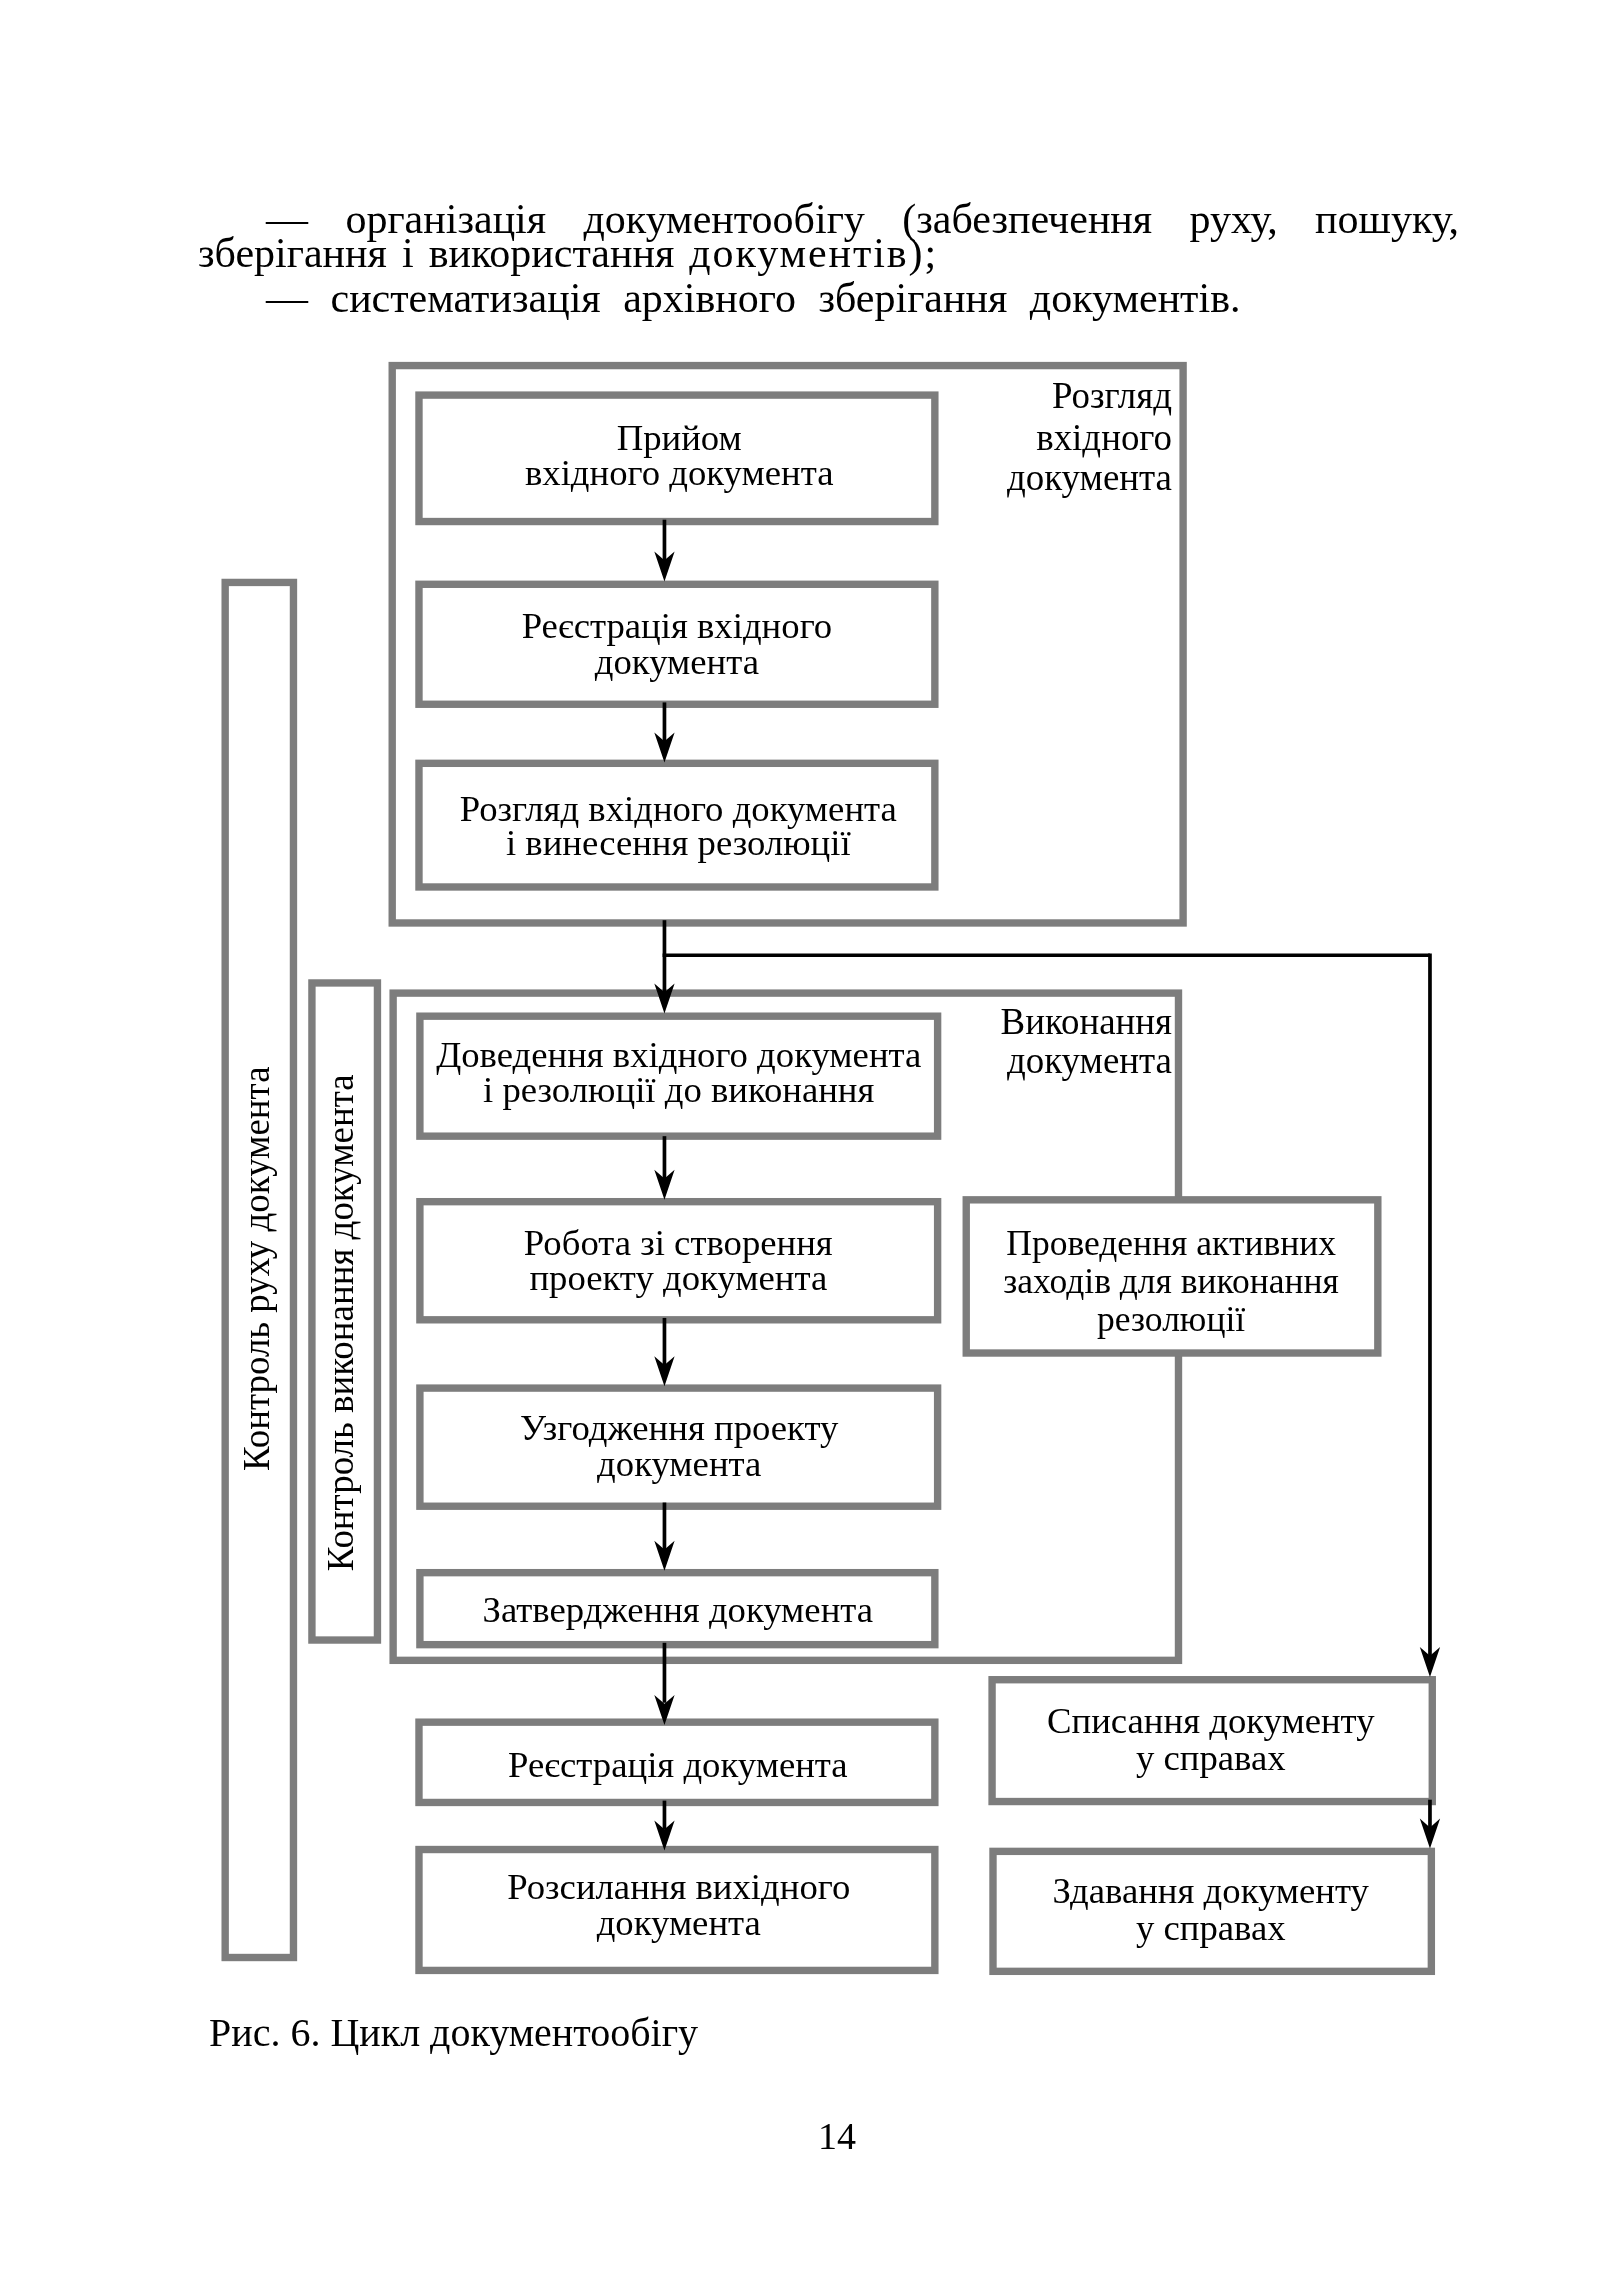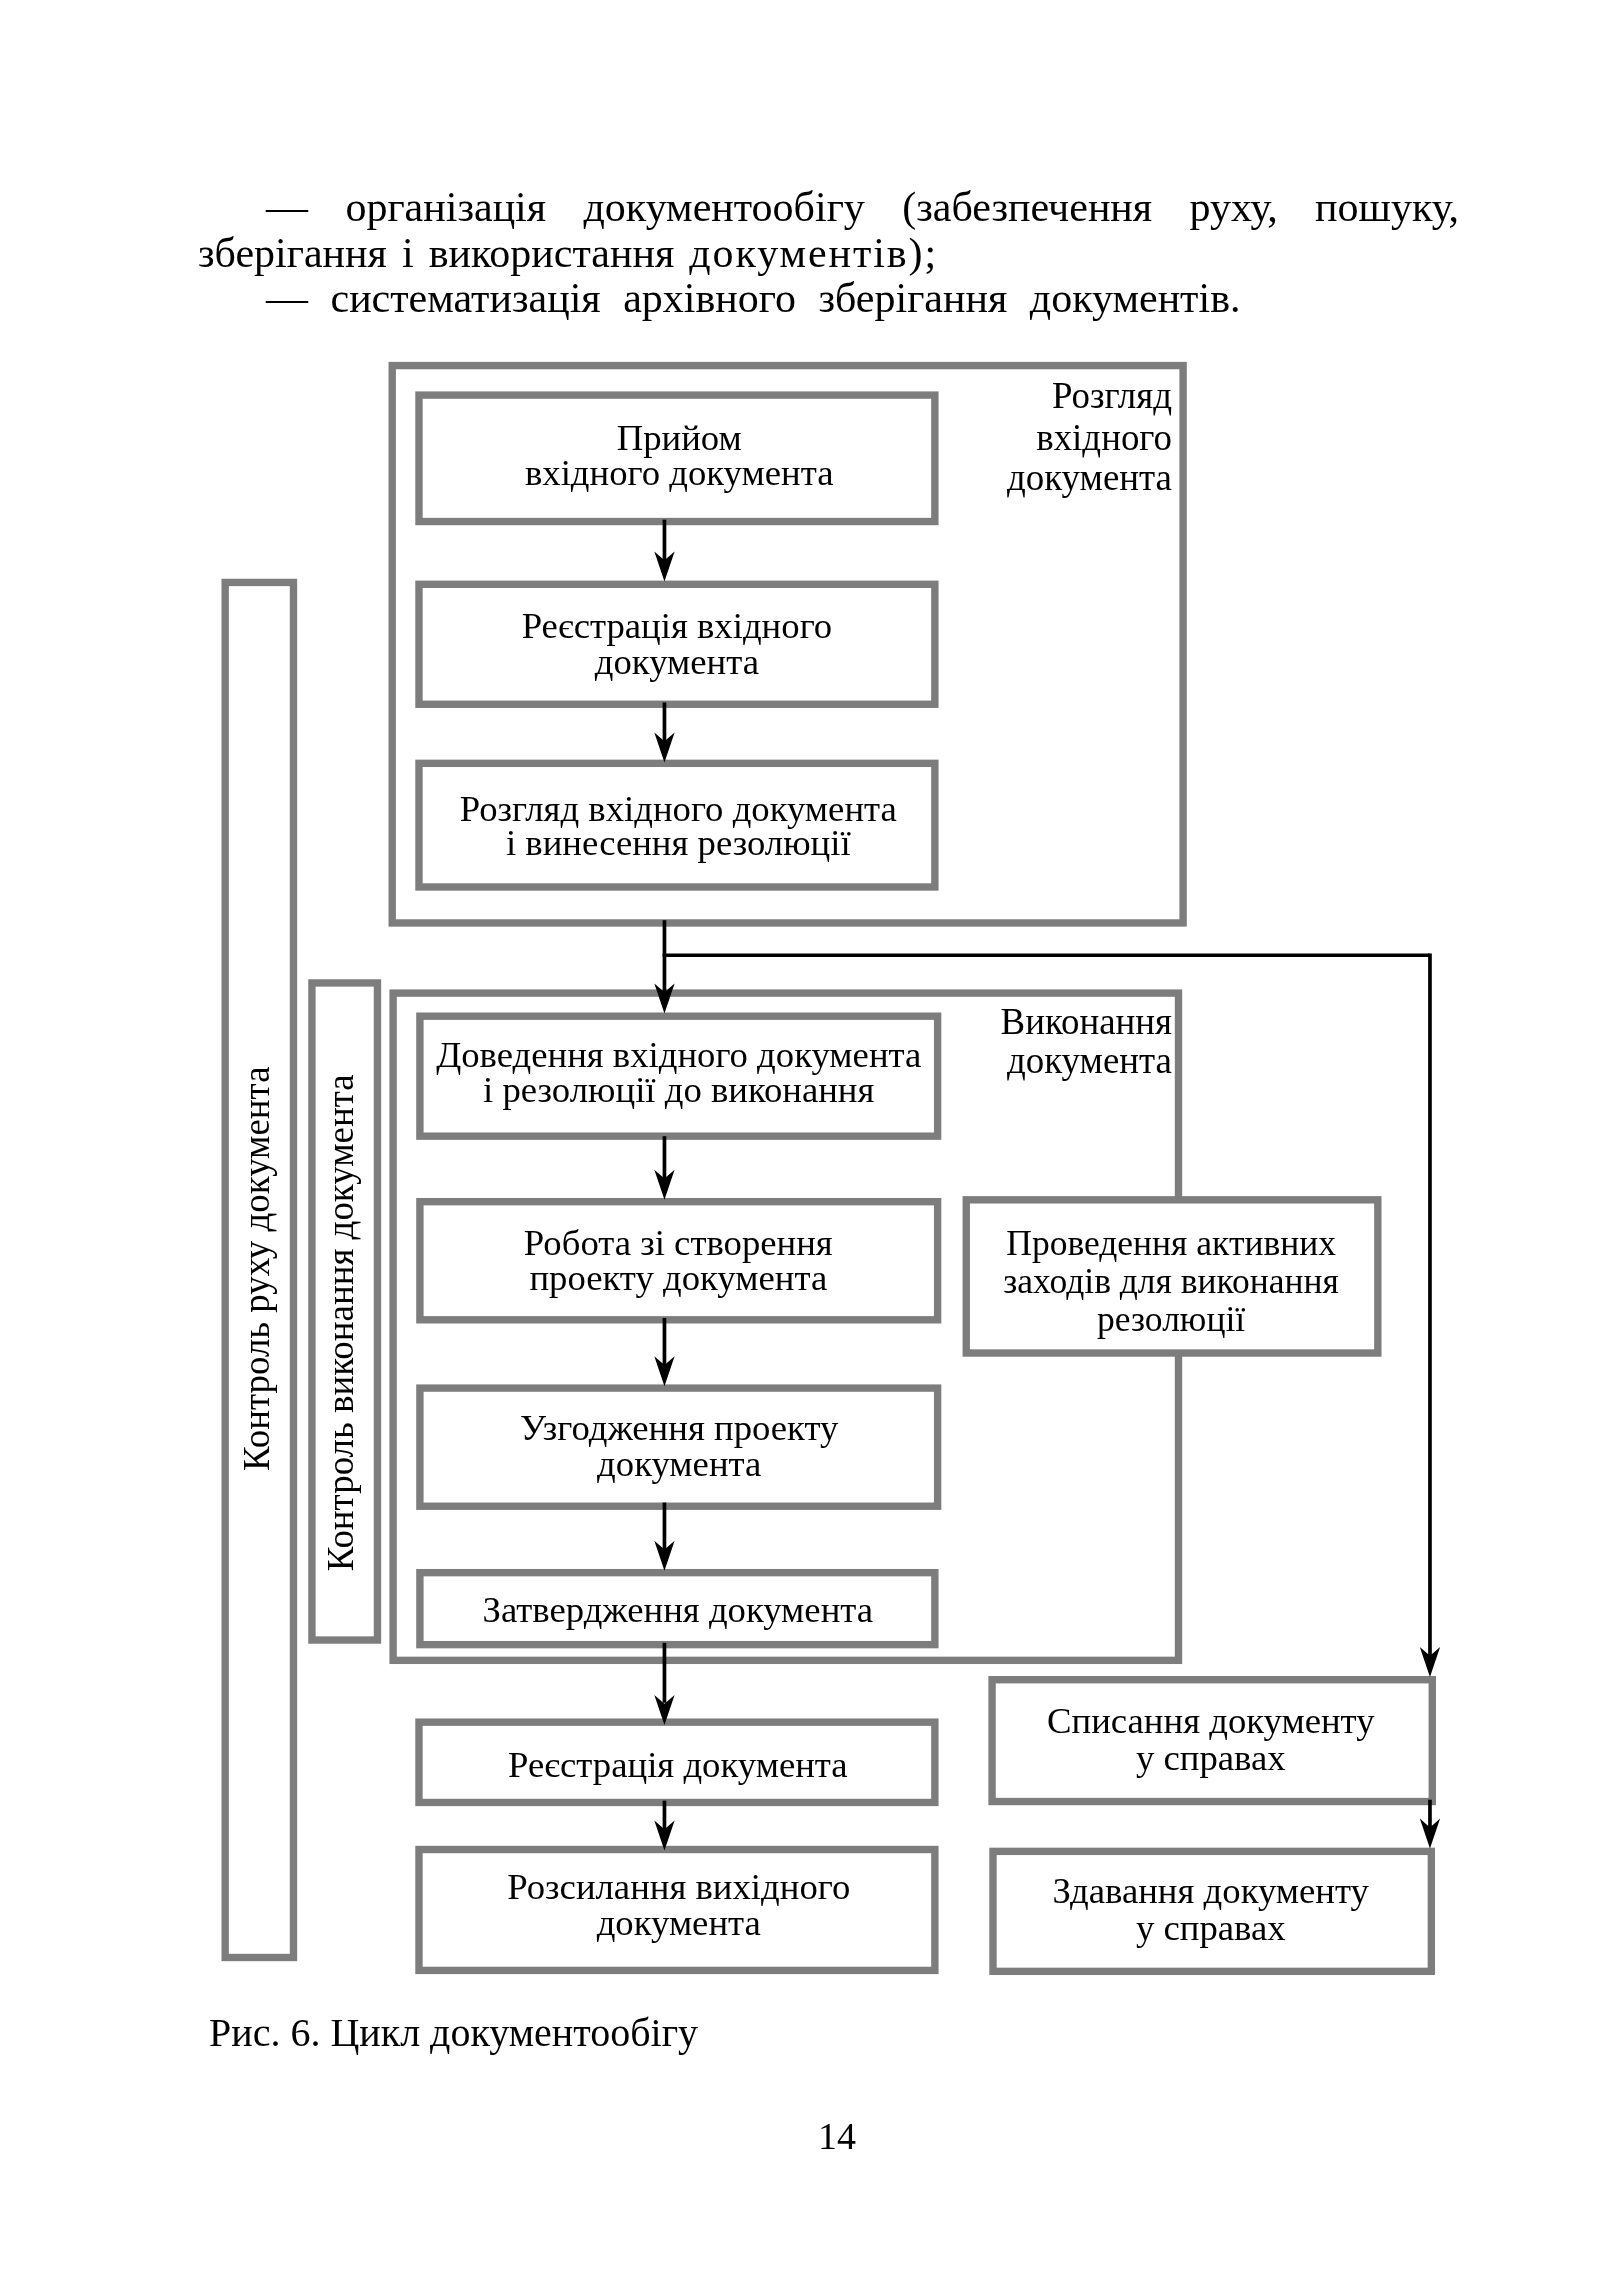--- a/index.html
+++ b/index.html
@@ -1,19 +1,19 @@
 <!DOCTYPE html>
 <html style="font-size:14.8px"><head>
 <meta charset="utf-8">
 <style>
   html,body{margin:0;padding:0;}
   body{width:1615px;height:2288px;background:#fff;position:relative;
        font-family:"Liberation Serif",serif;color:#000;}
   .t{position:absolute;white-space:nowrap;}
-  #l1{left:209px;top:186px;word-spacing:12px;width:1250px;font-size:42px;line-height:42px;
+  #l1{left:209px;top:198px;word-spacing:12px;width:1250px;font-size:42px;line-height:42px;
       text-indent:57px;text-align:justify;text-align-last:justify;white-space:nowrap;}
   #l2{left:198px;top:232px;word-spacing:4.6px;font-size:42px;line-height:42px;}
   #l3{left:209px;top:277px;word-spacing:12px;font-size:42px;line-height:42px;text-indent:57px;text-align:center;}
   #cap{left:209px;top:2013px;width:1250px;text-align:left;font-size:40px;line-height:40px;}
   #pg{left:212px;top:2117px;width:1250px;text-align:center;font-size:38px;line-height:38px;}
   svg{position:absolute;left:0;top:0;}
   svg text{font-family:"Liberation Serif",serif;font-size:39.8px;fill:#000;}
   text.e{font-size:38.5px;}
   text.lab{font-size:40px;}
   text.rot{font-size:40px;}

